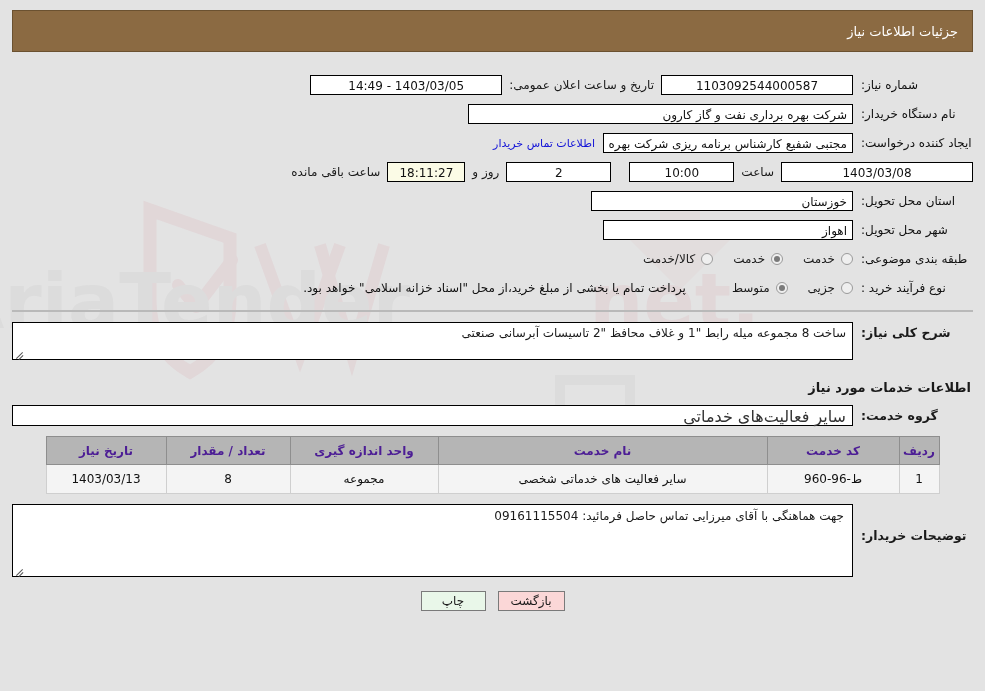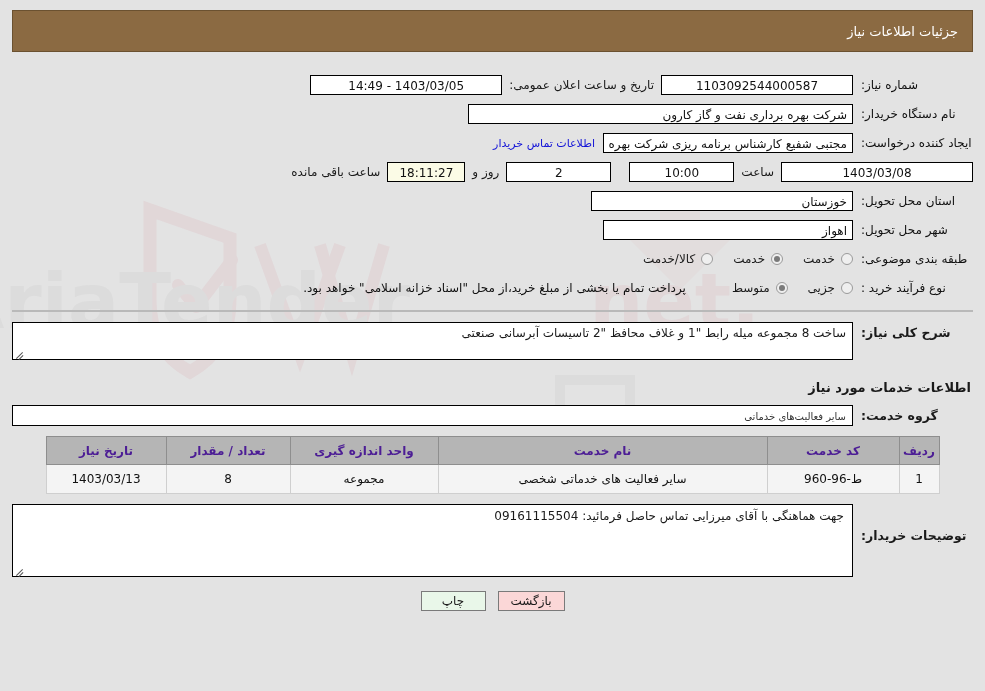--- a/index.html
+++ b/index.html
@@ -209,21 +209,21 @@
     flex: 0 0 auto;
   }
   .grp-fld {
     border: 1px solid #000;
     background: #fff;
     height: 21px;
     line-height: 21px;
     flex: 1 1 auto;
     box-sizing: border-box;
     padding: 0 6px;
-    font-size: 10px;
+    font-size: 16px;
     text-align: right;
     color: #333;
   }
 
   
   table.grid {
     width: 893px;
     margin: 0 auto;
     border-collapse: collapse;
     table-layout: fixed;

